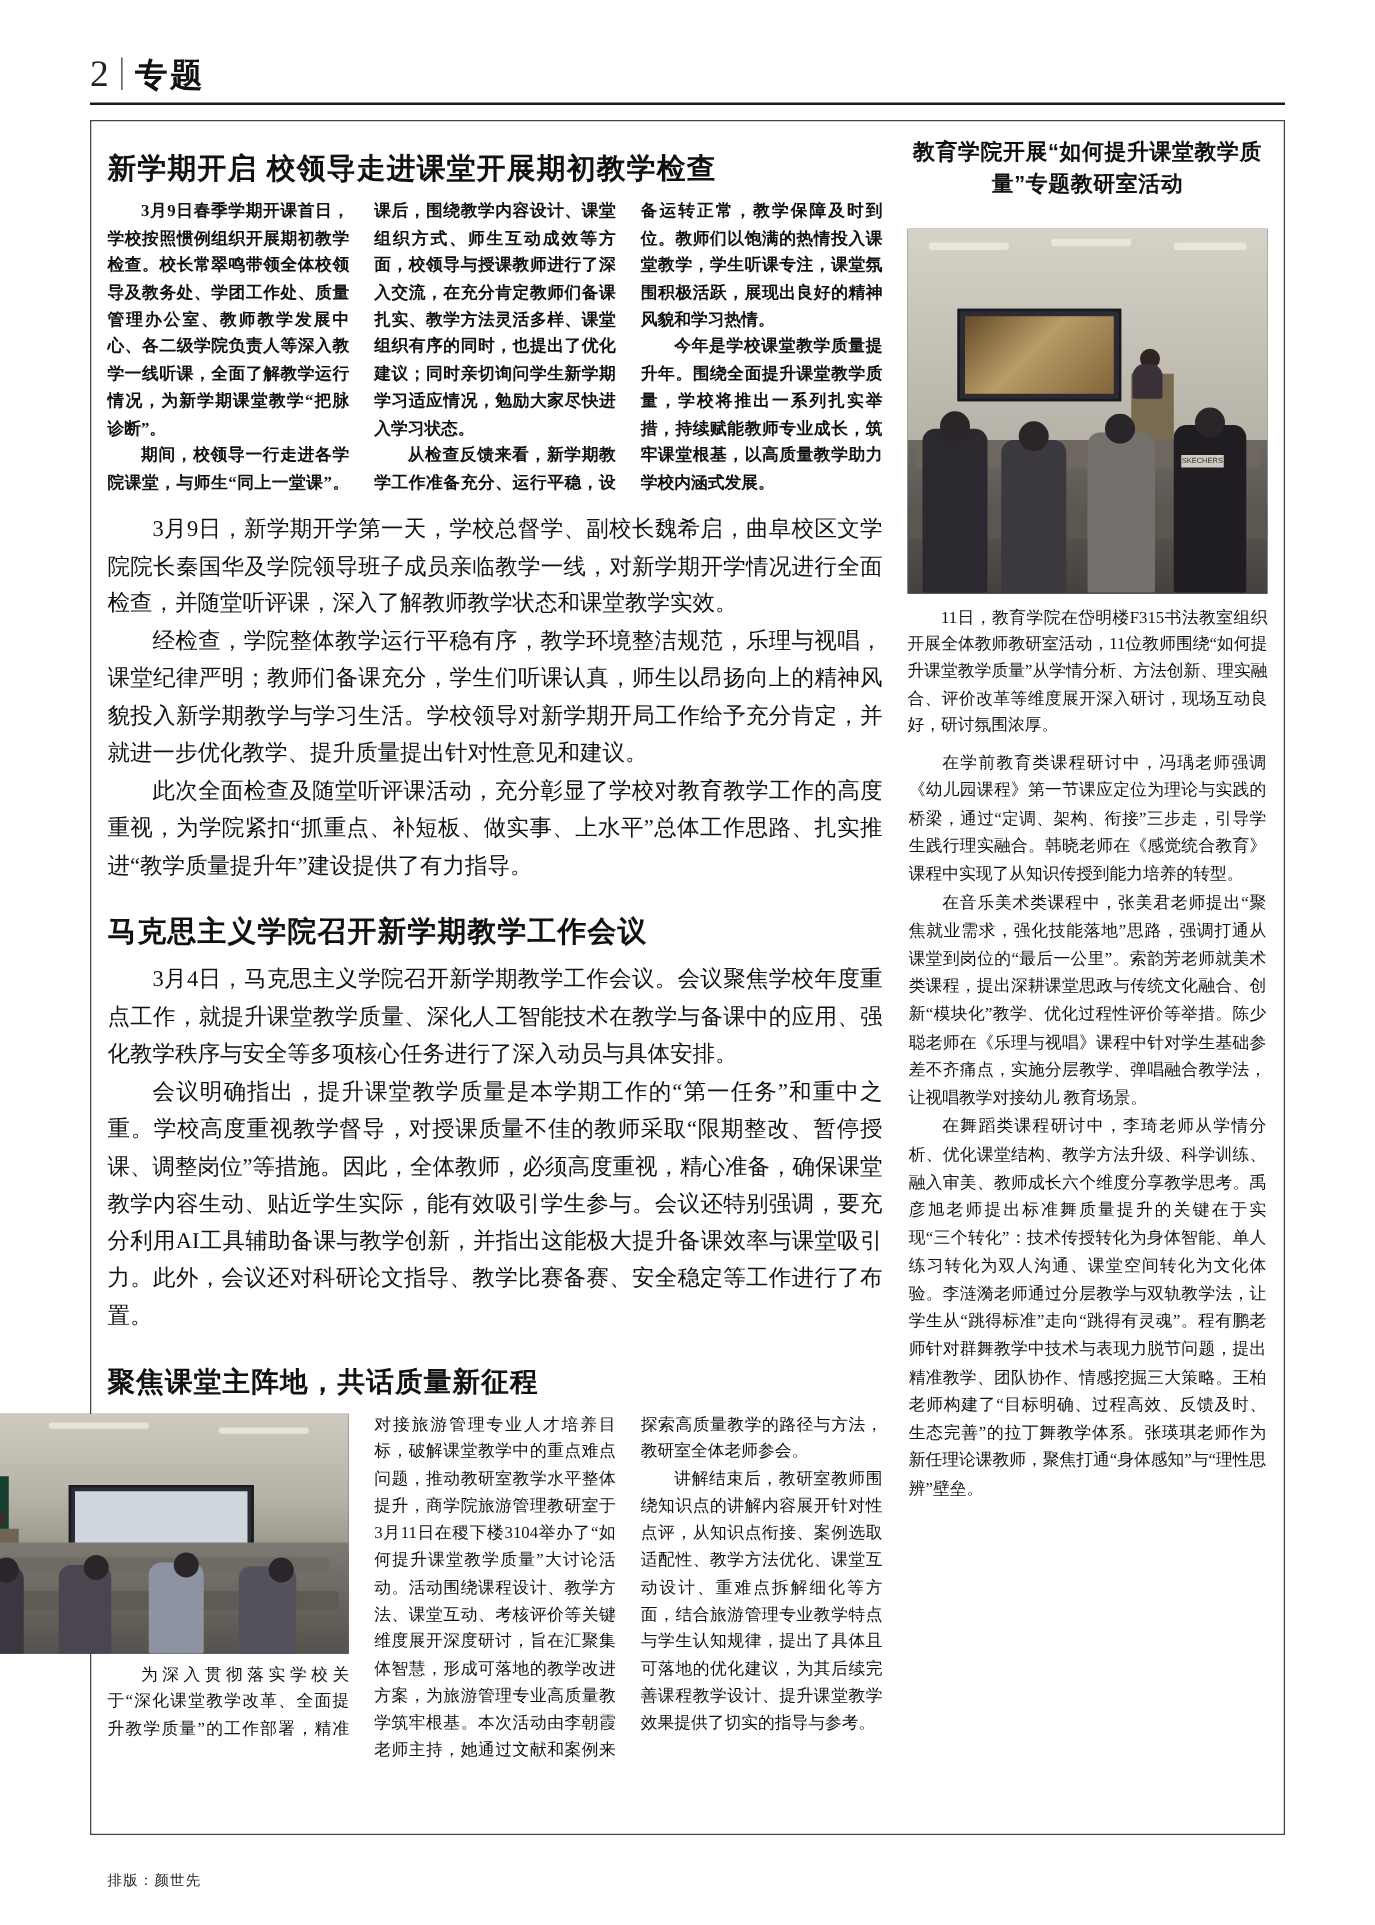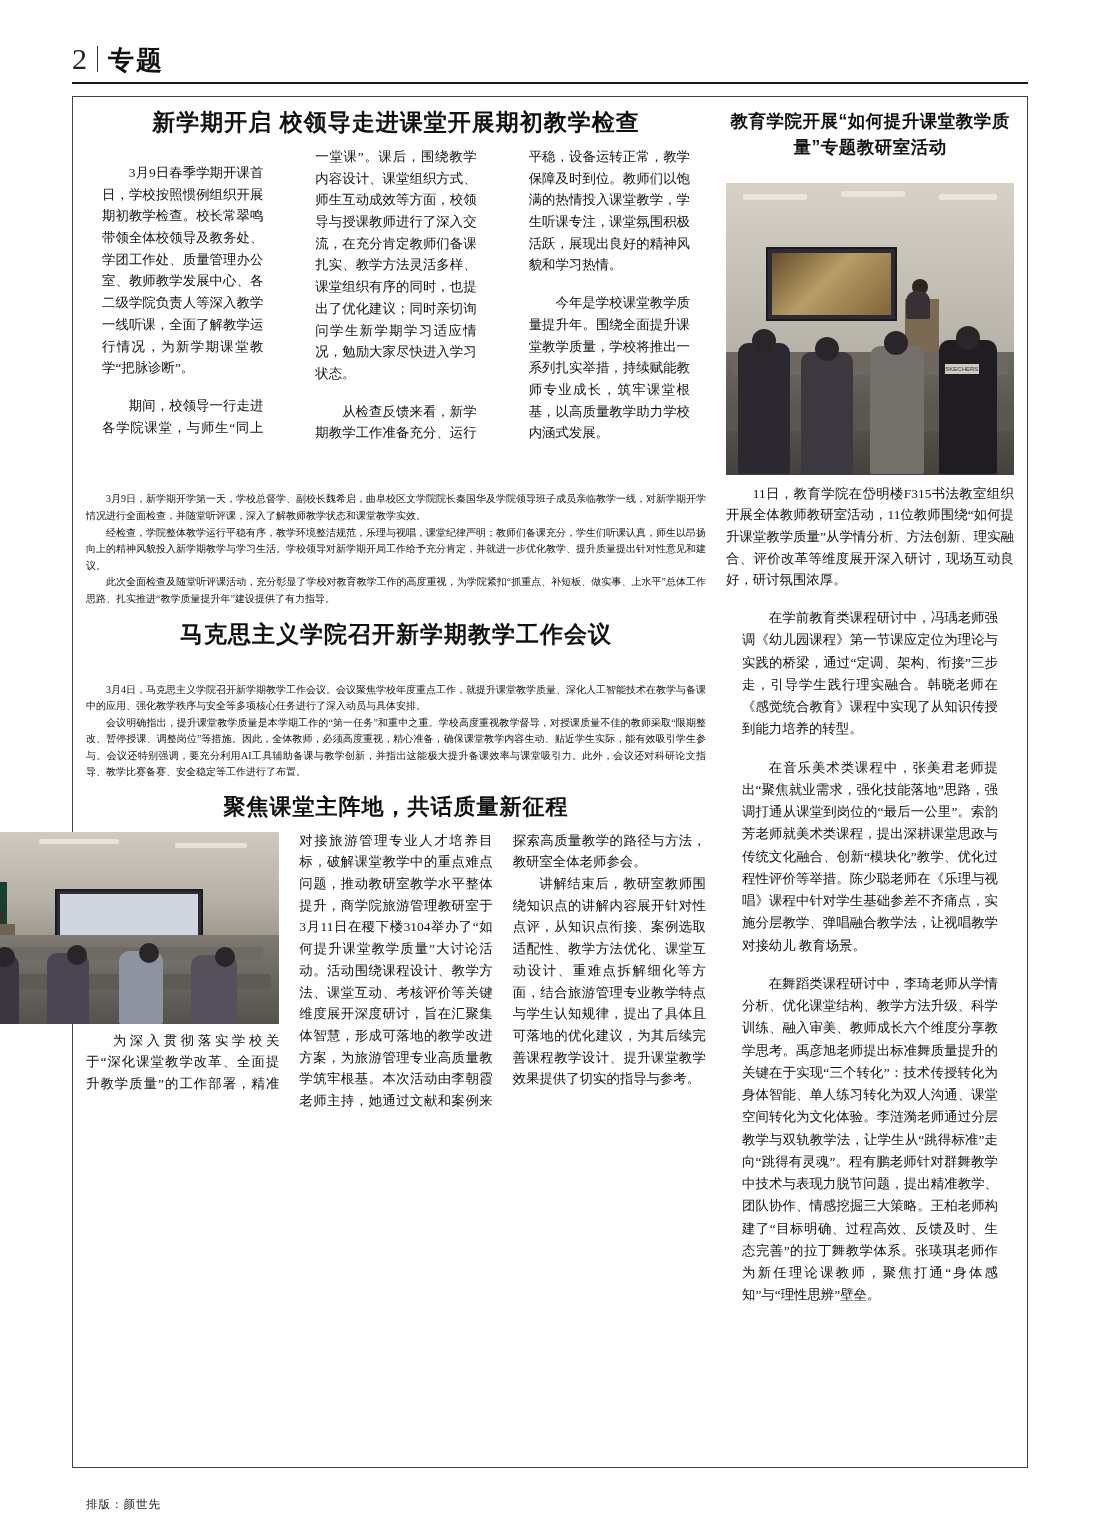--- a/index.html
+++ b/index.html
@@ -108,47 +108,45 @@
   .right-block {
     position: absolute;
     left: 726px;
     top: 108px;
     width: 288px;
   }
 
   h2.headline {
     font-family: "Liberation Sans", sans-serif;
     font-weight: bold;
-    text-align: center;
     color: #111;
-    margin: 0 0 8px 0;
+    margin: 12px 0 8px 0;
     letter-spacing: 1px;
   }
   .headline-1 { font-size: 23px; line-height: 1.3; }
   .headline-2 { font-size: 22px; line-height: 1.3; margin-top: 6px; }
   .headline-3 { font-size: 23px; line-height: 1.3; letter-spacing: 2px; }
   .headline-4 { font-size: 22px; line-height: 1.3; letter-spacing: 1px; }
 
   .cols3 {
     column-count: 3;
     column-gap: 20px;
     font-size: 13.4px;
     line-height: 1.62;
     text-align: justify;
     text-justify: inter-ideograph;
   }
-  .cols3 p, .cols1 p { margin: 16px; text-indent: 2em; }
+  .cols3 p, .cols1 p { margin: 0; text-indent: 2em; font-weight: bold; }
   .block-gap { height: 12px; }
 
   
   .story-body {
-    font-size: 10px;
+    font-size: 18px;
     line-height: 1.66;
     text-align: justify;
-    margin-top: 32px;
   }
   .story-body p { margin: 0 0 0 0; text-indent: 2em; }
 
   
   .story4-wrap { position: relative; }
   .story4-cols {
     column-count: 3;
     column-gap: 20px;
     font-size: 13.4px;
     line-height: 1.62;
@@ -237,21 +235,21 @@
     text-align: center;
     letter-spacing: 0.5px;
     margin: 0 0 22px 0;
   }
   .right-body {
     font-size: 13.4px;
     line-height: 1.66;
     text-align: justify;
     margin-top: 8px;
   }
-  .right-body p { margin: 16px; text-indent: 2em; }
+  .right-body p { margin: 1px; text-indent: 2em; }
 
   
   .footer {
     position: absolute;
     left: 86px;
     bottom: 28px;
     font-size: 11.5px;
     color: #222;
     font-family: Liberation Sans, sans-serif;
     letter-spacing: 1px;

